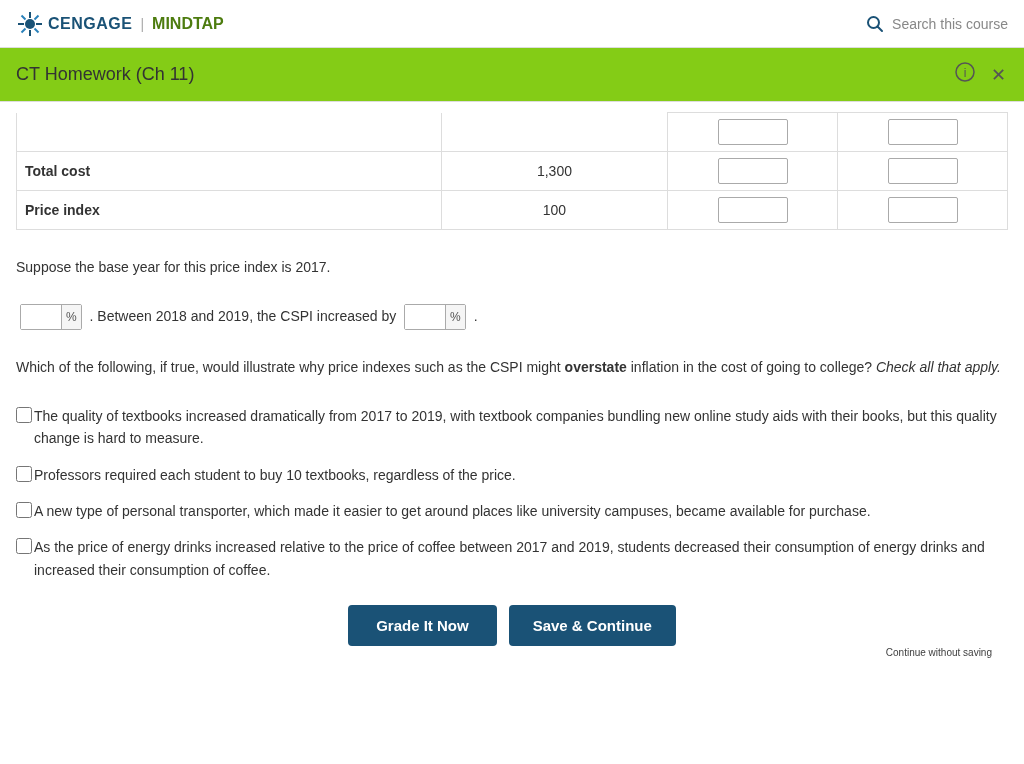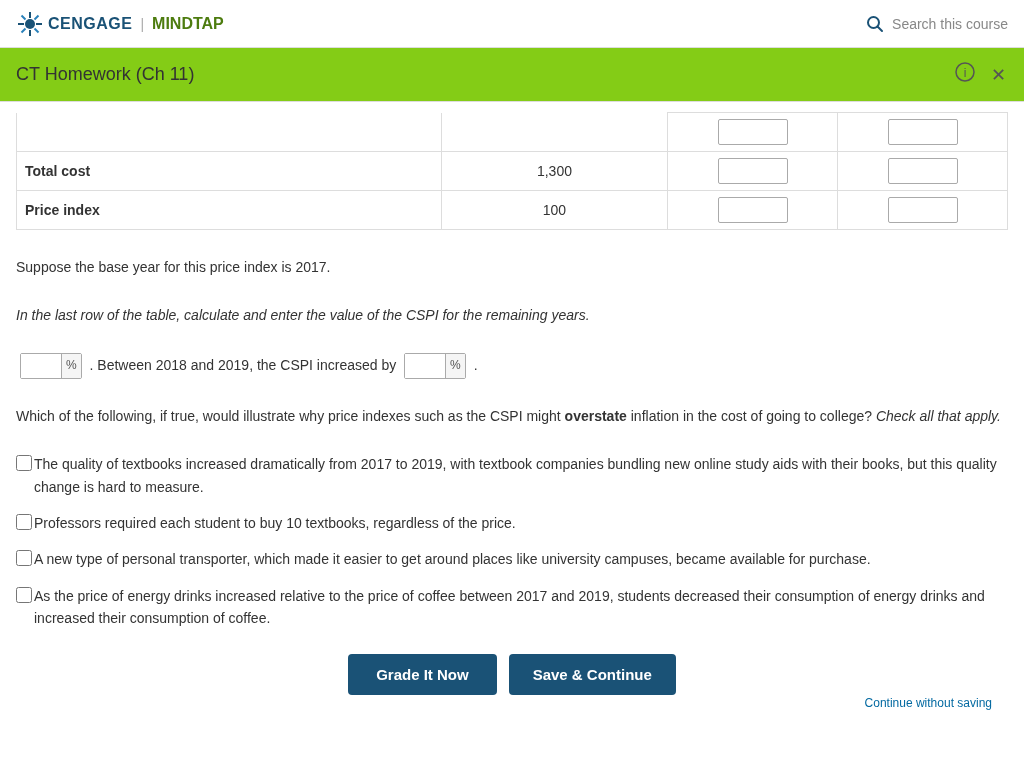--- a/index.html
+++ b/index.html
@@ -179,22 +179,22 @@
       background-color: #1a5276;
       color: #fff;
       border: none;
       padding: 12px 24px;
       font-size: 15px;
       font-weight: bold;
       border-radius: 4px;
       cursor: pointer;
     }
     .continue-link {
-      font-size: 12px;
-      color: #0369a1;
+      font-size: 10px;
+      color: #404040;
       cursor: pointer;
       text-decoration: none;
       align-self: flex-end;
     }
 
     .bold { font-weight: bold; }
   </style>
 </head>
 <body>
 
@@ -271,21 +271,20 @@
         </td>
         <td style="text-align:center;">
           <input class="input-cell" type="text" value="" style="">
         </td>
       </tr>
     </tbody>
   </table>
 
   <p class="para">Suppose the base year for this price index is 2017.</p>
 
-  <p class="italic-para">In the last row of the table, calculate and enter the value of the CSPI for the remaining years.</p>
 
   <p class="para">
     <span style="display:inline-flex; align-items:center; border:1px solid #aaa; border-radius:2px; height:26px; vertical-align:middle; margin: 0 4px;">
       <input type="text" style="width: 40px; border: none; outline: none; text-align: center; font-size: 13px; height: 100%;">
       <span style="padding:0 4px; font-size:12px; color:#555; border-left:1px solid #aaa; height:100%; display:flex; align-items:center; background:#f5f5f5;">%</span>
     </span>
     <span>. Between 2018 and 2019, the CSPI increased by</span>
     <span style="display:inline-flex; align-items:center; border:1px solid #aaa; border-radius:2px; height:26px; vertical-align:middle; margin: 0 4px;">
       <input type="text" style="width: 40px; border: none; outline: none; text-align: center; font-size: 13px; height: 100%;">
       <span style="padding:0 4px; font-size:12px; color:#555; border-left:1px solid #aaa; height:100%; display:flex; align-items:center; background:#f5f5f5;">%</span>

